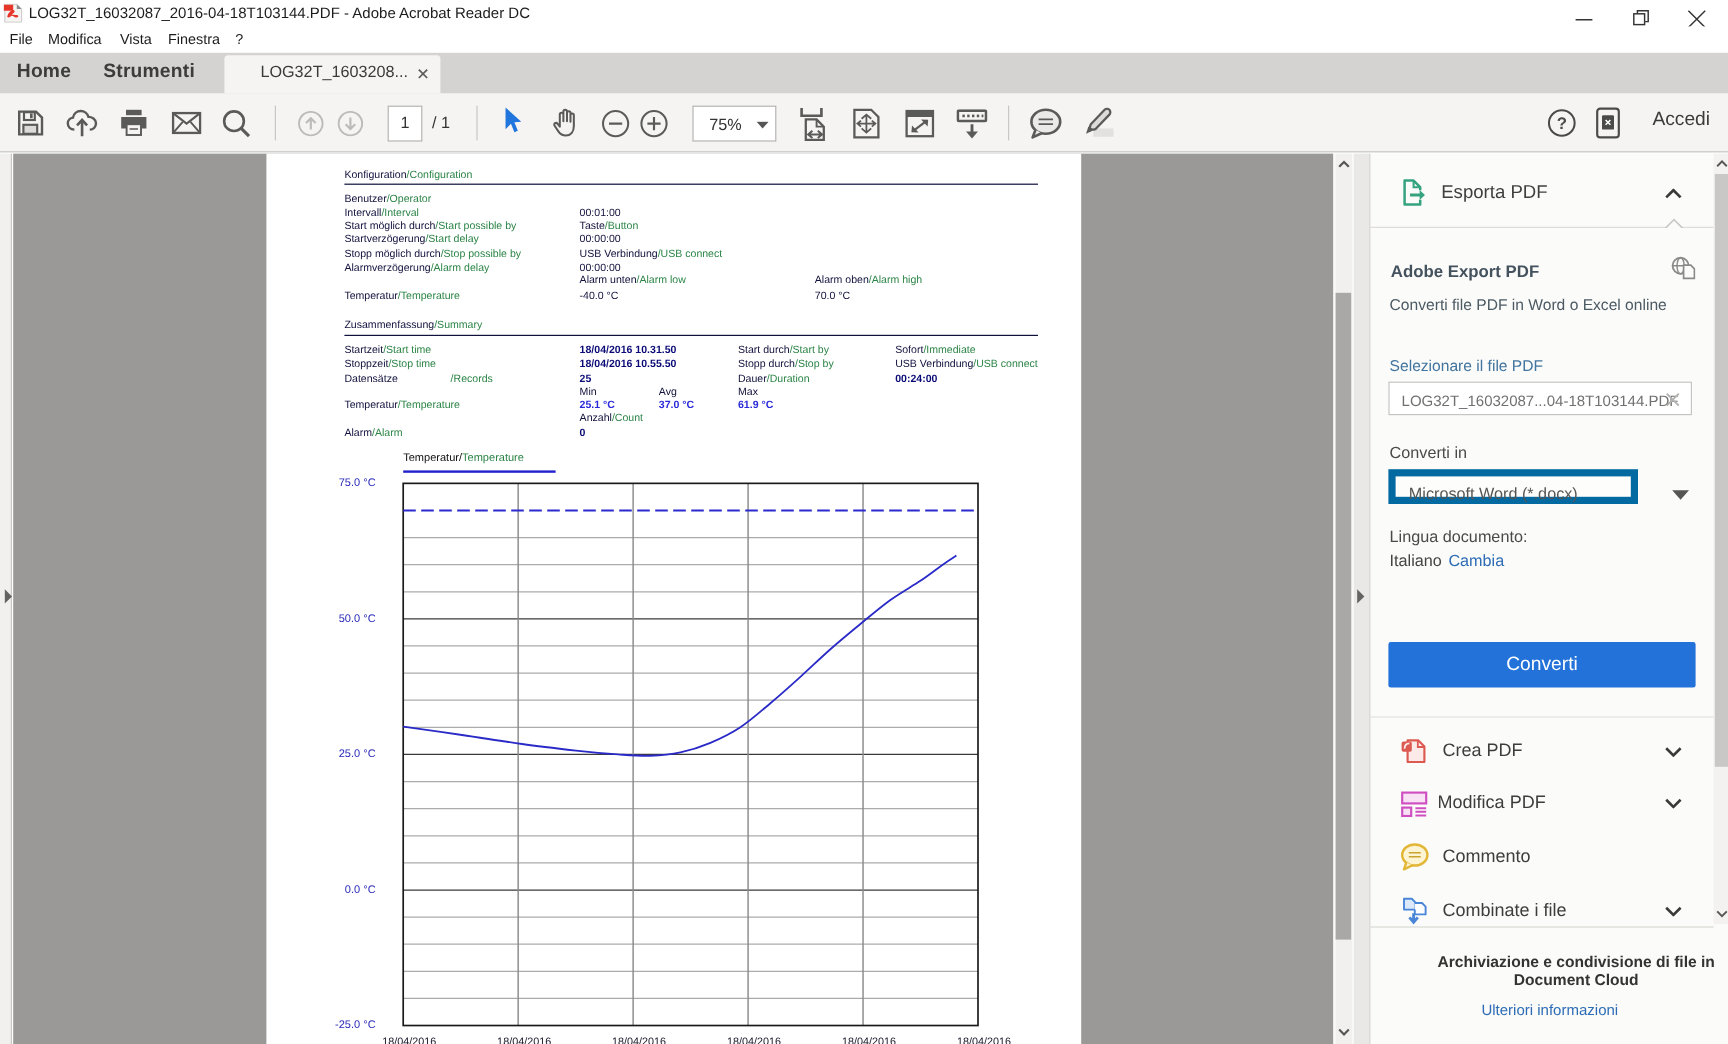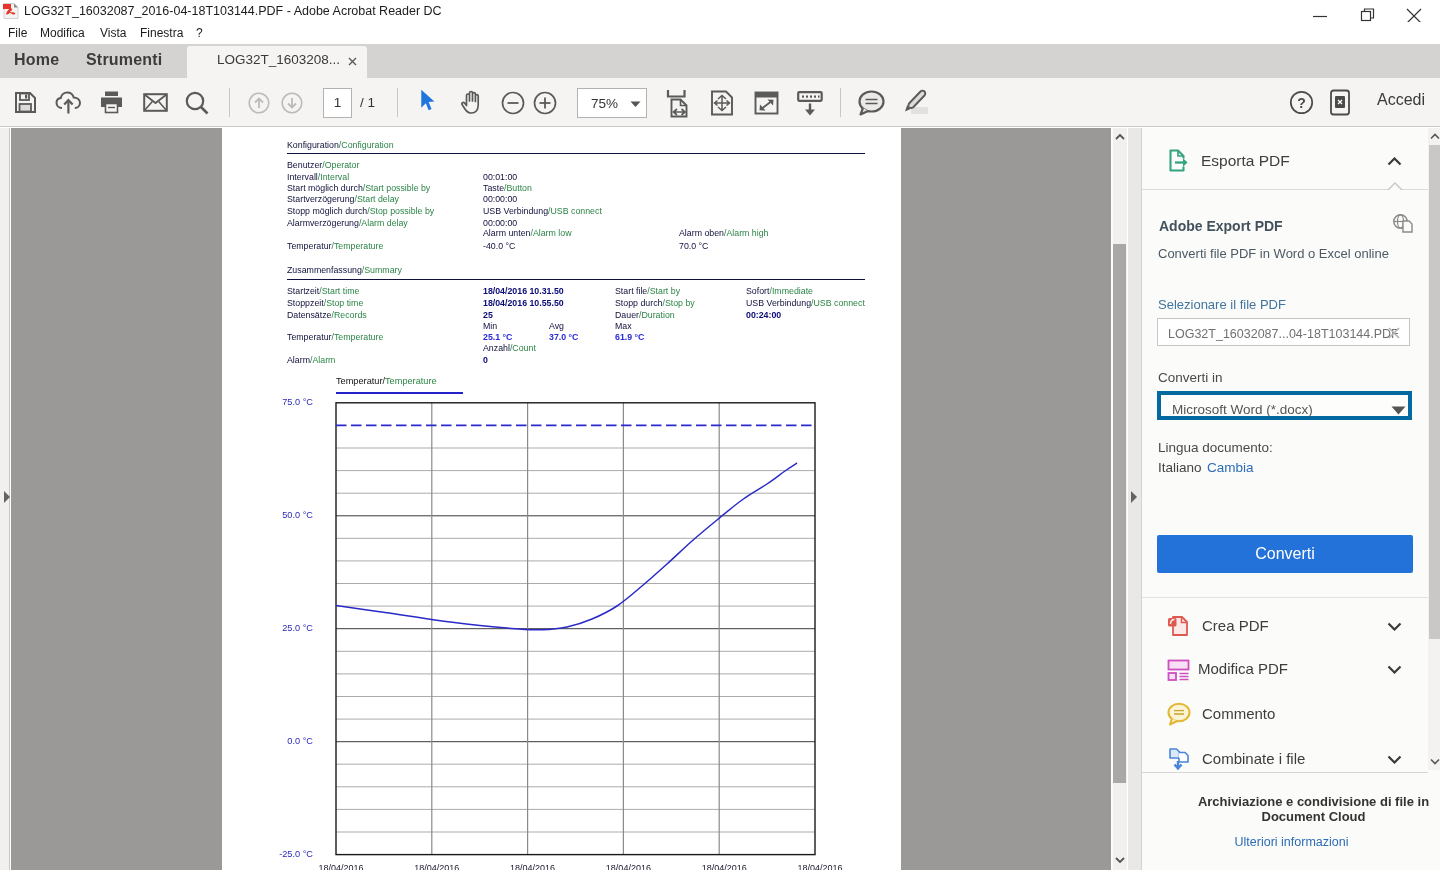--- a/index.html
+++ b/index.html
@@ -198,27 +198,27 @@
 <div class="abs" style="left:261px;top:89.5px;font-size:8.8px;white-space:nowrap;"><span style="color:#10103c;">00:00:00</span></div>
 <div class="abs" style="left:261px;top:100.4px;font-size:8.8px;white-space:nowrap;"><span style="color:#10103c;">Alarm unten</span><span style="color:#2b8446;">/Alarm low</span></div>
 <div class="abs" style="left:457px;top:100.4px;font-size:8.8px;white-space:nowrap;"><span style="color:#10103c;">Alarm oben</span><span style="color:#2b8446;">/Alarm high</span></div>
 <div class="abs" style="left:65px;top:112.5px;font-size:8.8px;white-space:nowrap;"><span style="color:#10103c;">Temperatur</span><span style="color:#2b8446;">/Temperature</span></div>
 <div class="abs" style="left:261px;top:112.5px;font-size:8.8px;white-space:nowrap;"><span style="color:#10103c;">-40.0 °C</span></div>
 <div class="abs" style="left:457px;top:112.5px;font-size:8.8px;white-space:nowrap;"><span style="color:#10103c;">70.0 °C</span></div>
 <div class="abs" style="left:65px;top:137.4px;font-size:8.8px;white-space:nowrap;"><span style="color:#10103c;">Zusammenfassung</span><span style="color:#2b8446;">/Summary</span></div>
 <div class="abs" style="left:65px;top:150.5px;width:578px;height:1.5px;background:#10103c;"></div>
 <div class="abs" style="left:65px;top:158.1px;font-size:8.8px;white-space:nowrap;"><span style="color:#10103c;">Startzeit</span><span style="color:#2b8446;">/Start time</span></div>
 <div class="abs" style="left:261px;top:158.1px;font-size:8.8px;font-weight:bold;white-space:nowrap;"><span style="color:#0b0b78;">18/04/2016 10.31.50</span></div>
-<div class="abs" style="left:393px;top:158.1px;font-size:8.8px;white-space:nowrap;"><span style="color:#10103c;">Start file</span><span style="color:#2b8446;">/Start by</span></div>
+<div class="abs" style="left:393px;top:158.1px;font-size:8.8px;white-space:nowrap;"><span style="color:#10103c;">Start durch</span><span style="color:#2b8446;">/Start by</span></div>
 <div class="abs" style="left:524px;top:158.1px;font-size:8.8px;white-space:nowrap;"><span style="color:#10103c;">Sofort</span><span style="color:#2b8446;">/Immediate</span></div>
 <div class="abs" style="left:65px;top:169.9px;font-size:8.8px;white-space:nowrap;"><span style="color:#10103c;">Stoppzeit</span><span style="color:#2b8446;">/Stop time</span></div>
 <div class="abs" style="left:261px;top:169.9px;font-size:8.8px;font-weight:bold;white-space:nowrap;"><span style="color:#0b0b78;">18/04/2016 10.55.50</span></div>
 <div class="abs" style="left:393px;top:169.9px;font-size:8.8px;white-space:nowrap;"><span style="color:#10103c;">Stopp durch</span><span style="color:#2b8446;">/Stop by</span></div>
 <div class="abs" style="left:524px;top:169.9px;font-size:8.8px;white-space:nowrap;"><span style="color:#10103c;">USB Verbindung</span><span style="color:#2b8446;">/USB connect</span></div>
-<div class="abs" style="left:65px;top:181.6px;font-size:8.8px;white-space:nowrap;"><span style="color:#10103c;">Datensätze</span><span style="color:#2b8446;">/Records</span></div>
+<div class="abs" style="left:65px;top:181.6px;font-size:8.8px;white-space:nowrap;"><span style="color:#10103c;">Datensätze</span><span style="color:#2b8446;padding-left:44px;">/Records</span></div>
 <div class="abs" style="left:261px;top:181.6px;font-size:8.8px;font-weight:bold;white-space:nowrap;"><span style="color:#0b0b78;">25</span></div>
 <div class="abs" style="left:393px;top:181.6px;font-size:8.8px;white-space:nowrap;"><span style="color:#10103c;">Dauer</span><span style="color:#2b8446;">/Duration</span></div>
 <div class="abs" style="left:524px;top:181.6px;font-size:8.8px;font-weight:bold;white-space:nowrap;"><span style="color:#0b0b78;">00:24:00</span></div>
 <div class="abs" style="left:261px;top:192.5px;font-size:8.8px;white-space:nowrap;"><span style="color:#10103c;">Min</span></div>
 <div class="abs" style="left:327px;top:192.5px;font-size:8.8px;white-space:nowrap;"><span style="color:#10103c;">Avg</span></div>
 <div class="abs" style="left:393px;top:192.5px;font-size:8.8px;white-space:nowrap;"><span style="color:#10103c;">Max</span></div>
 <div class="abs" style="left:65px;top:204.2px;font-size:8.8px;white-space:nowrap;"><span style="color:#10103c;">Temperatur</span><span style="color:#2b8446;">/Temperature</span></div>
 <div class="abs" style="left:261px;top:204.2px;font-size:8.8px;font-weight:bold;white-space:nowrap;"><span style="color:#2a2ada;">25.1 °C</span></div>
 <div class="abs" style="left:327px;top:204.2px;font-size:8.8px;font-weight:bold;white-space:nowrap;"><span style="color:#2a2ada;">37.0 °C</span></div>
 <div class="abs" style="left:393px;top:204.2px;font-size:8.8px;font-weight:bold;white-space:nowrap;"><span style="color:#2a2ada;">61.9 °C</span></div>
@@ -304,21 +304,21 @@
     </svg>
 <span class="abs" style="left:16px;top:118px;font-size:13px;color:#4c5a64;">Converti file PDF in Word o Excel online</span>
 <span class="abs" style="left:16px;top:169px;font-size:13px;color:#41749e;">Selezionare il file PDF</span>
 <div class="abs" style="left:15px;top:190px;width:253px;height:28px;background:#fff;border:1px solid #c6c5c3;">
       <span class="abs" style="left:10px;top:7.5px;font-size:12.5px;color:#707070;white-space:nowrap;">LOG32T_16032087...04-18T103144.PDF</span>
       <svg class="abs" style="left:229px;top:7px;" width="14" height="14" viewBox="0 0 14 14">
         <path d="M2,2 l10,10 M12,2 l-10,10" stroke="#b4b3b1" stroke-width="1.6"></path>
       </svg>
     </div>
 <span class="abs" style="left:16px;top:242px;font-size:13.5px;color:#4a4a4a;">Converti in</span>
-<div class="abs" style="left:15px;top:262.5px;width:255px;height:29px;background:#fdfdfc;border:4px solid #0369a1;">
+<div class="abs" style="left:15px;top:262.5px;width:208px;height:29px;background:#fdfdfc;border:6px solid #0369a1;">
       <span class="abs" style="left:11px;top:7px;font-size:13.5px;color:#555;">Microsoft Word (*.docx)</span>
       <svg class="abs" style="left:230px;top:11px;" width="15" height="9" viewBox="0 0 15 9">
         <path d="M0.5,0.5 h14 L7.5,8.5 Z" fill="#555"></path>
       </svg>
     </div>
 <span class="abs" style="left:16px;top:312px;font-size:13.5px;color:#4a4a4a;">Lingua documento:</span>
 <span class="abs" style="left:16px;top:332px;font-size:13.5px;color:#444;">Italiano</span>
 <span class="abs" style="left:65px;top:332px;font-size:13.5px;color:#2d6cb5;">Cambia</span>
 <div class="abs" style="left:15px;top:407px;width:256px;height:38px;background:#2272d9;border-radius:2px;color:#fff;font-size:16px;text-align:center;line-height:38px;">Converti</div>
 <div class="abs" style="left:0;top:469px;width:286px;height:1px;background:#e2e1df;"></div>

